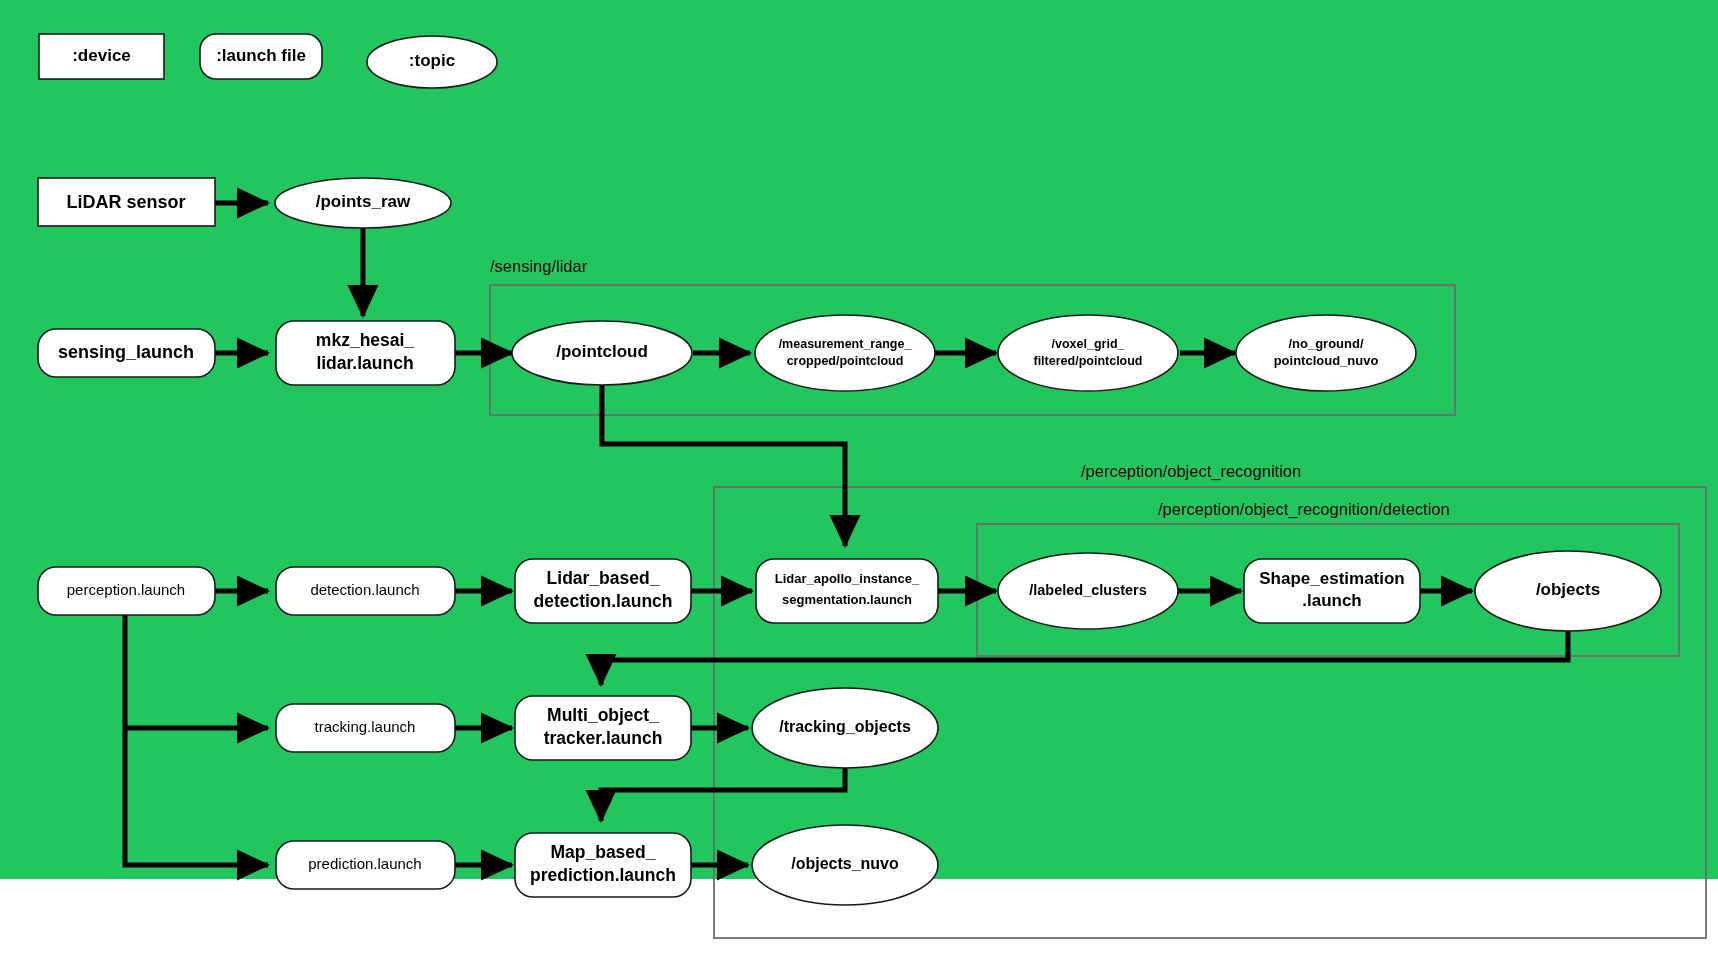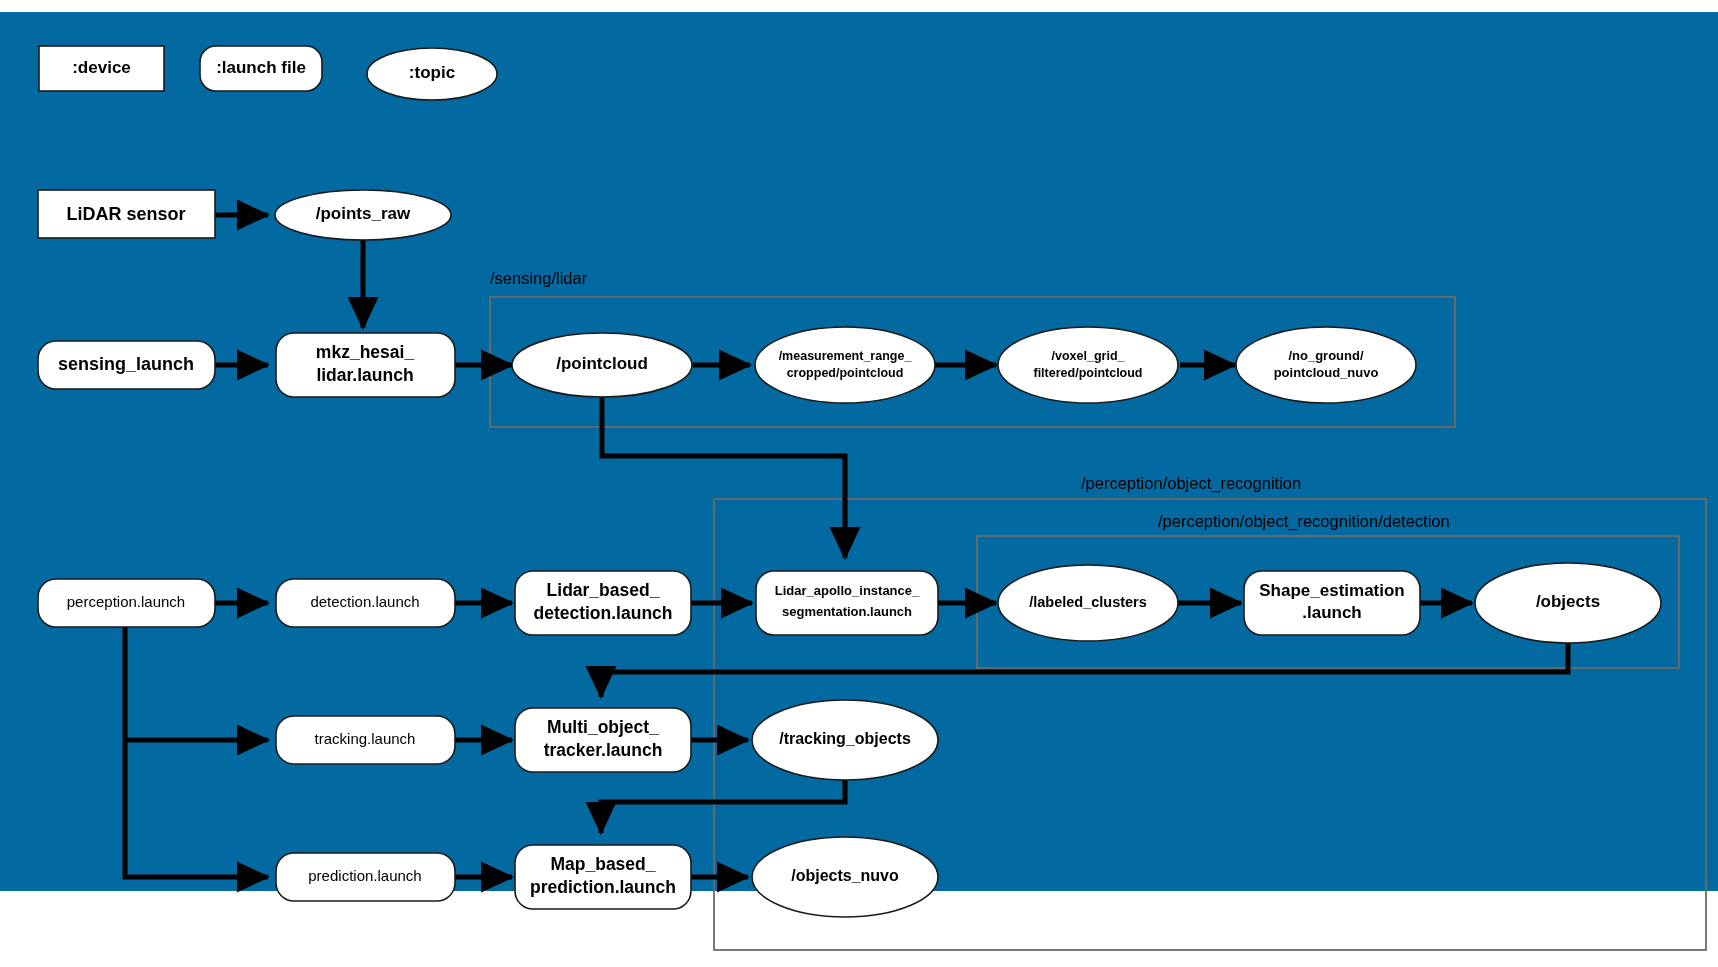--- a/index.html
+++ b/index.html
@@ -1,17 +1,17 @@
 <!DOCTYPE html>
 <html><head>
 <meta charset="utf-8">
 <style>
   html,body{margin:0;padding:0;background:#ffffff;}
   body{width:1718px;height:967px;overflow:hidden;font-family:"Liberation Sans",sans-serif;}
-  #canvas{position:relative;width:1718px;height:879px;background:#0369a1;margin-top:12px;}
+  #canvas{position:relative;width:1718px;height:879px;background:#22c55e;}
   svg{position:absolute;left:0;top:0;width:1718px;height:967px;}
   .node-rect{fill:#ffffff;stroke:#1a1a1a;stroke-width:1.6;}
   .node-round{fill:#ffffff;stroke:#1a1a1a;stroke-width:1.6;}
   .node-ell{fill:#ffffff;stroke:#1a1a1a;stroke-width:1.6;}
   .group-box{fill:none;stroke:#6b6b6b;stroke-width:1.8;}
   .edge{stroke:#000000;stroke-width:5;fill:none;stroke-linecap:butt;stroke-linejoin:miter;}
   .lbl{font-family:"Liberation Sans",sans-serif;fill:#000;text-anchor:middle;dominant-baseline:middle;}
   .lbl-b{font-weight:bold;}
   .grp-lbl{font-family:"Liberation Sans",sans-serif;fill:#000;font-size:16.5px;text-anchor:start;dominant-baseline:middle;}
 </style>

